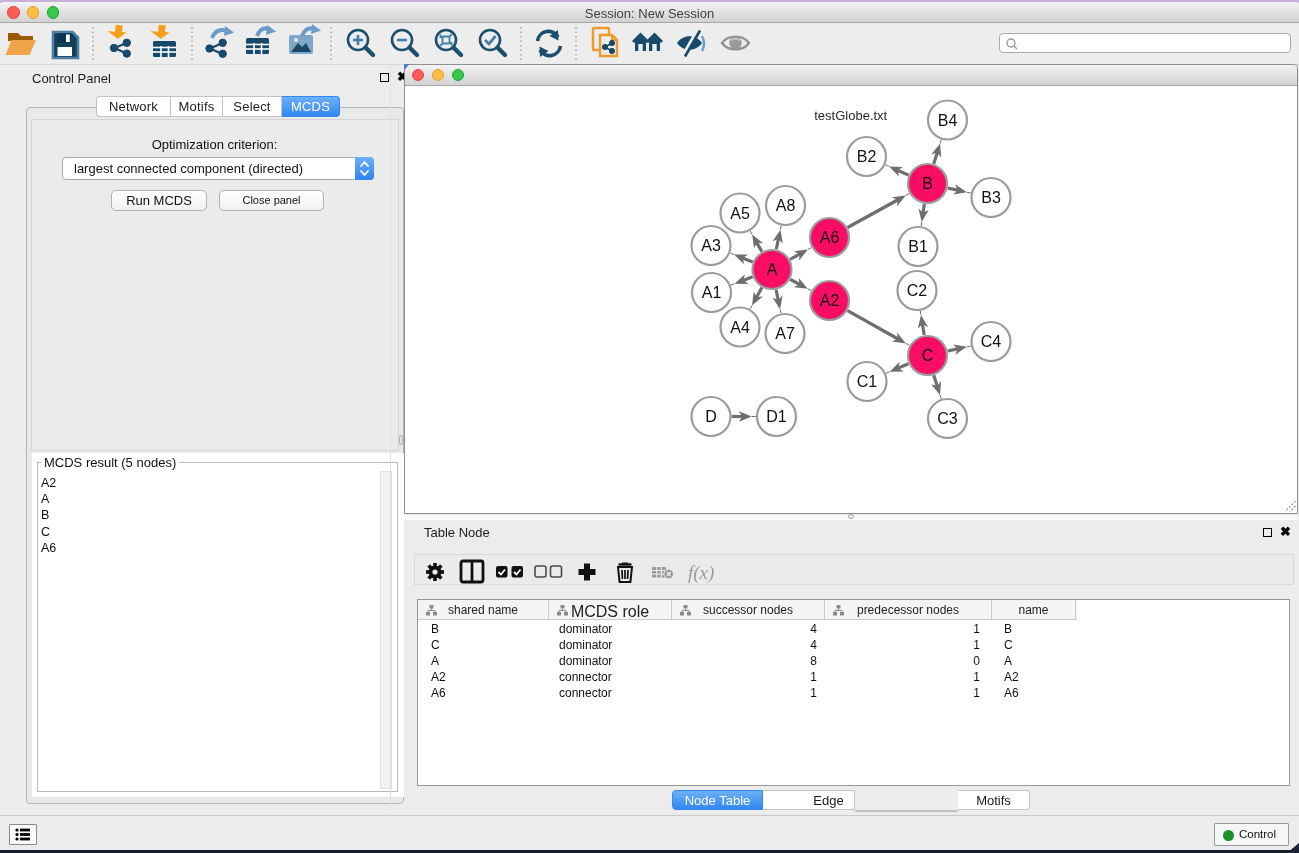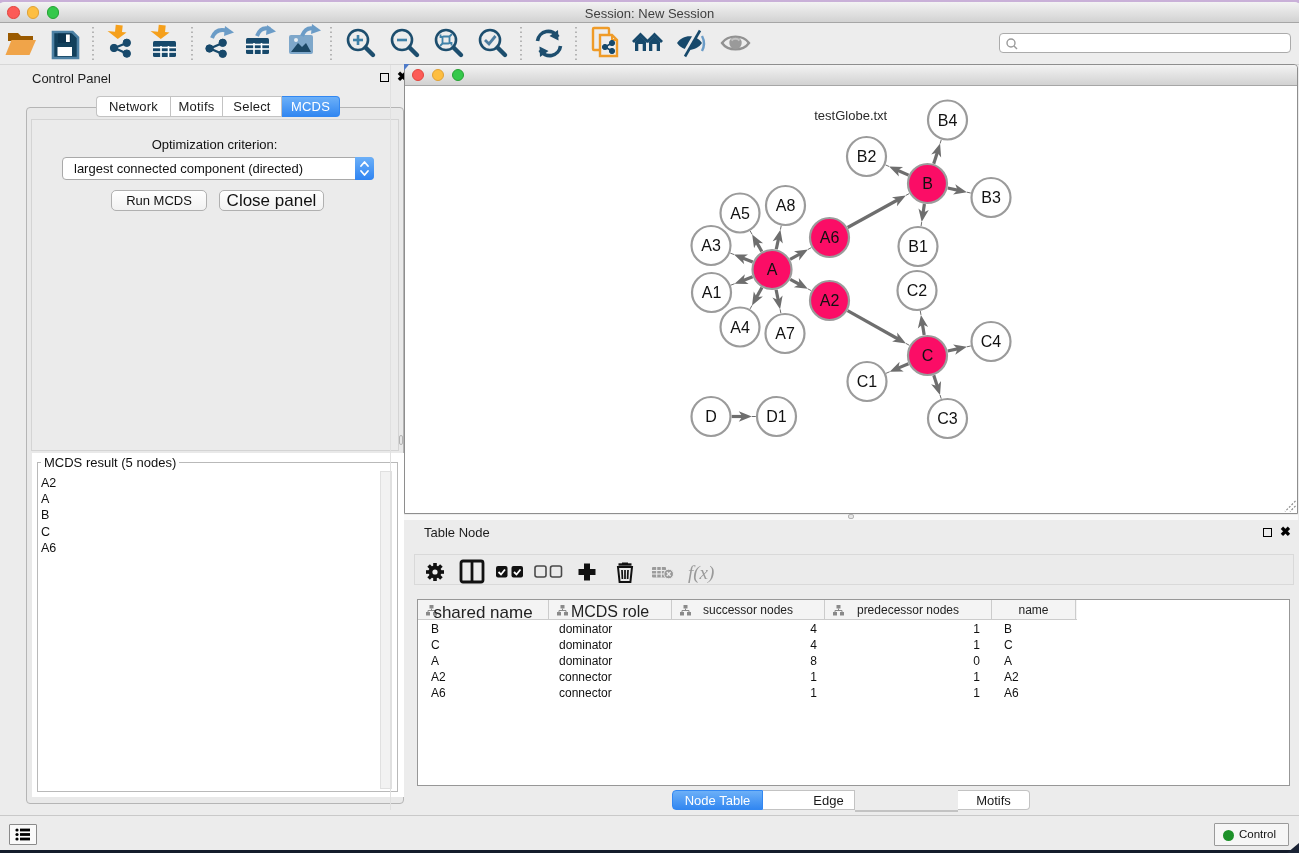--- a/index.html
+++ b/index.html
@@ -196,21 +196,21 @@
     <div class="abs" style="left:11px;top:3px;font-size:13px;color:#111;">largest connected component (directed)</div>
     <div class="abs" style="right:-1px;top:-1px;width:19px;height:23px;background:linear-gradient(#6cb0f8,#2f84f2);border-radius:0 4px 4px 0;">
       <svg width="19" height="23">
         <path d="M6 9 L9.5 5 L13 9" fill="none" stroke="#fff" stroke-width="1.8" stroke-linecap="round" stroke-linejoin="round"></path>
         <path d="M6 14 L9.5 18 L13 14" fill="none" stroke="#fff" stroke-width="1.8" stroke-linecap="round" stroke-linejoin="round"></path>
       </svg>
     </div>
   </div>
 
   <div class="abs" style="left:92px;top:125px;width:96px;height:21px;background:linear-gradient(#fff,#f1f1f1);border:1px solid #b0b0b0;border-radius:5px;text-align:center;line-height:19px;font-size:13px;color:#111;">Run MCDS</div>
-  <div class="abs" style="left:200px;top:125px;width:105px;height:21px;background:linear-gradient(#fff,#f1f1f1);border:1px solid #b0b0b0;border-radius:5px;text-align:center;line-height:19px;font-size:17px;color:#111;">Close panel</div>
+  <div class="abs" style="left:200px;top:125px;width:105px;height:21px;background:linear-gradient(#fff,#f1f1f1);border:1px solid #b0b0b0;border-radius:5px;text-align:center;line-height:19px;font-size:11px;color:#111;">Close panel</div>
 
   <div class="abs" style="left:13px;top:388px;width:372px;height:344px;background:#fff;">
 
     <div class="abs" style="left:5px;top:9px;width:361px;height:330px;border:1px solid #b9b9b9;"></div>
     <div class="abs" style="left:9px;top:2px;background:#fff;padding:0 3px;font-size:13px;color:#111;">MCDS result (5 nodes)</div>
     <div class="abs" style="left:9px;top:22px;font-size:12.5px;color:#111;line-height:16.2px;">A2<br>A<br>B<br>C<br>A6</div>
 
     <div class="abs" style="left:348px;top:18px;width:12px;height:318px;background:#f2f2f2;border:1px solid #e0e0e0;"></div>
   </div>
 </div>
@@ -406,21 +406,21 @@
 
   <div class="abs" style="left:12px;top:79px;width:873px;height:187px;background:#fff;border:1px solid #979797;">
     <div id="thead" class="abs" style="left:0;top:0;width:659px;height:20px;background:#f4f4f4;border-bottom:1px solid #cccccc;">
         <div style="position:absolute;left:0px;top:0;width:131px;height:20px;border-right:1px solid #ccc;">
           <svg width="11" height="11" style="position:absolute;left:8px;top:5px;">
             <rect x="3.5" y="0" width="4" height="3.5" fill="#8a8a8a"></rect>
             <rect x="0" y="7" width="4" height="3.5" fill="#8a8a8a"></rect>
             <rect x="7" y="7" width="4" height="3.5" fill="#8a8a8a"></rect>
             <path d="M2 7 V5.5 H9 V7 M5.5 5.5 V3.5" stroke="#8a8a8a" fill="none"></path>
           </svg>
-          <div style="position:absolute;left:0;top:3px;width:100%;text-align:center;font-size:17px;color:#222;">shared name</div>
+          <div style="position:absolute;left:0;top:3px;width:100%;text-align:center;font-size:12px;color:#222;">shared name</div>
         </div>
         <div style="position:absolute;left:131px;top:0;width:123px;height:20px;border-right:1px solid #ccc;">
           <svg width="11" height="11" style="position:absolute;left:8px;top:5px;">
             <rect x="3.5" y="0" width="4" height="3.5" fill="#8a8a8a"></rect>
             <rect x="0" y="7" width="4" height="3.5" fill="#8a8a8a"></rect>
             <rect x="7" y="7" width="4" height="3.5" fill="#8a8a8a"></rect>
             <path d="M2 7 V5.5 H9 V7 M5.5 5.5 V3.5" stroke="#8a8a8a" fill="none"></path>
           </svg>
           <div style="position:absolute;left:0;top:3px;width:100%;text-align:center;font-size:16px;color:#222;">MCDS role</div>
         </div>

